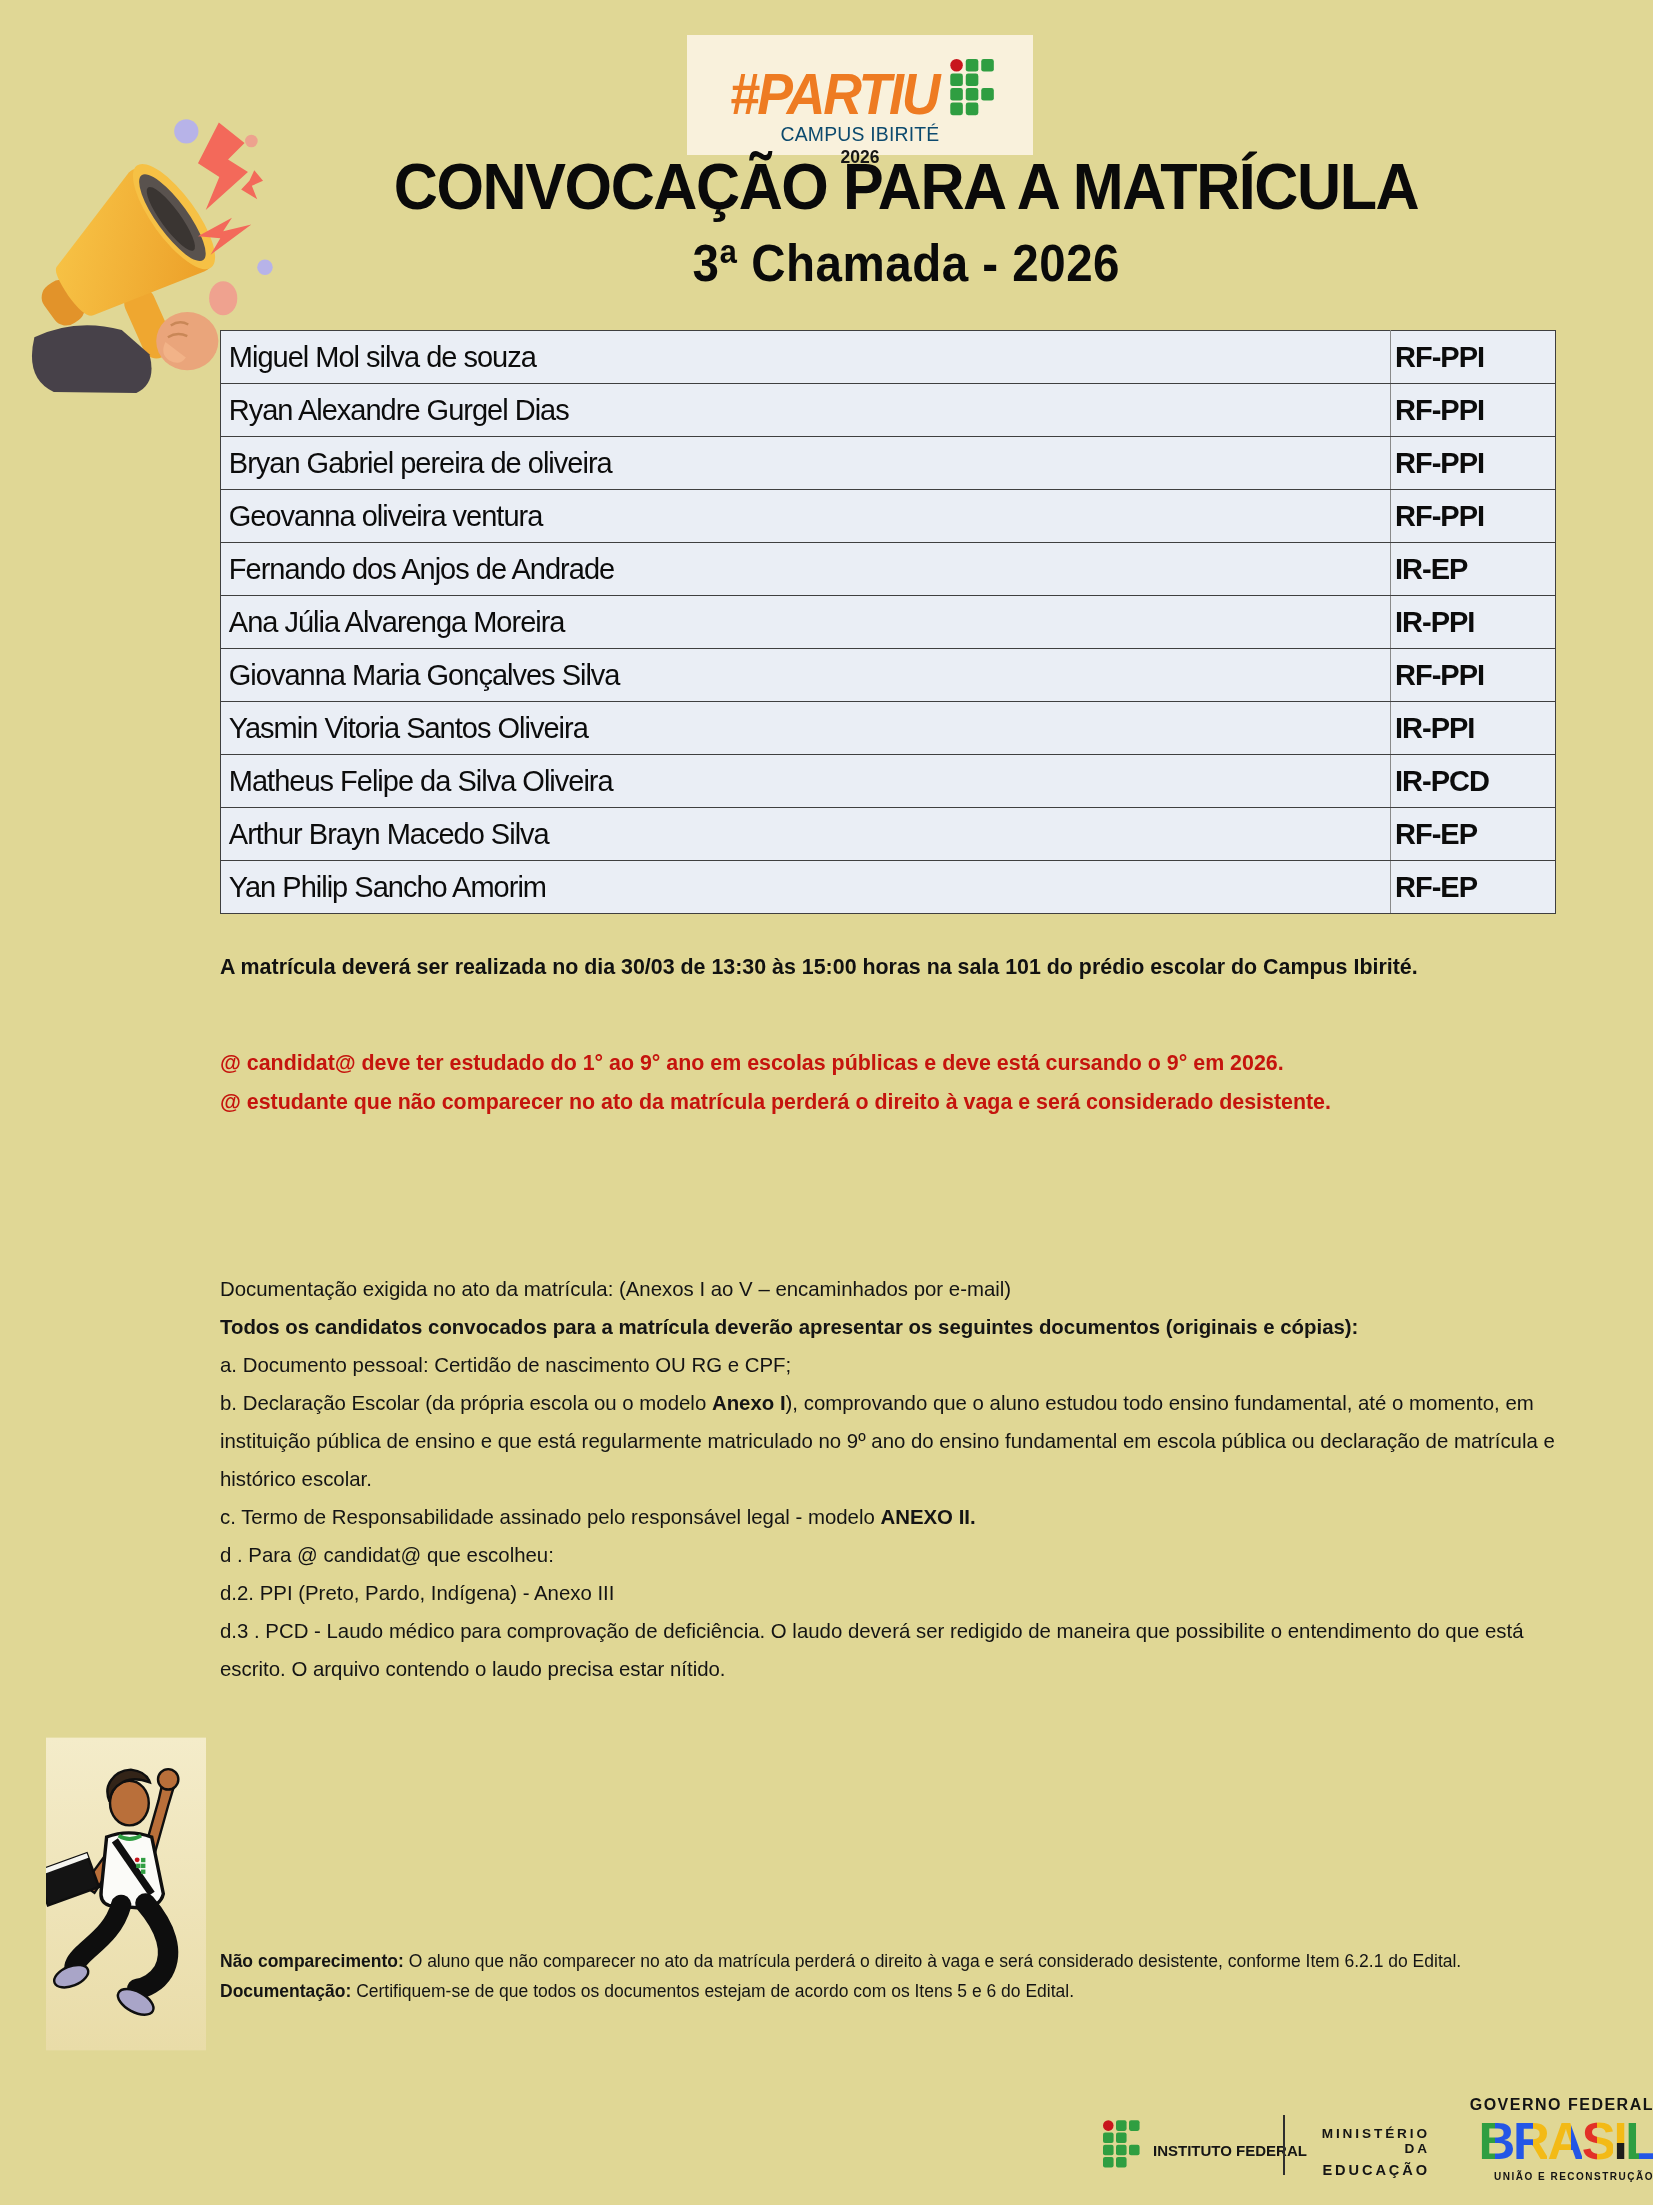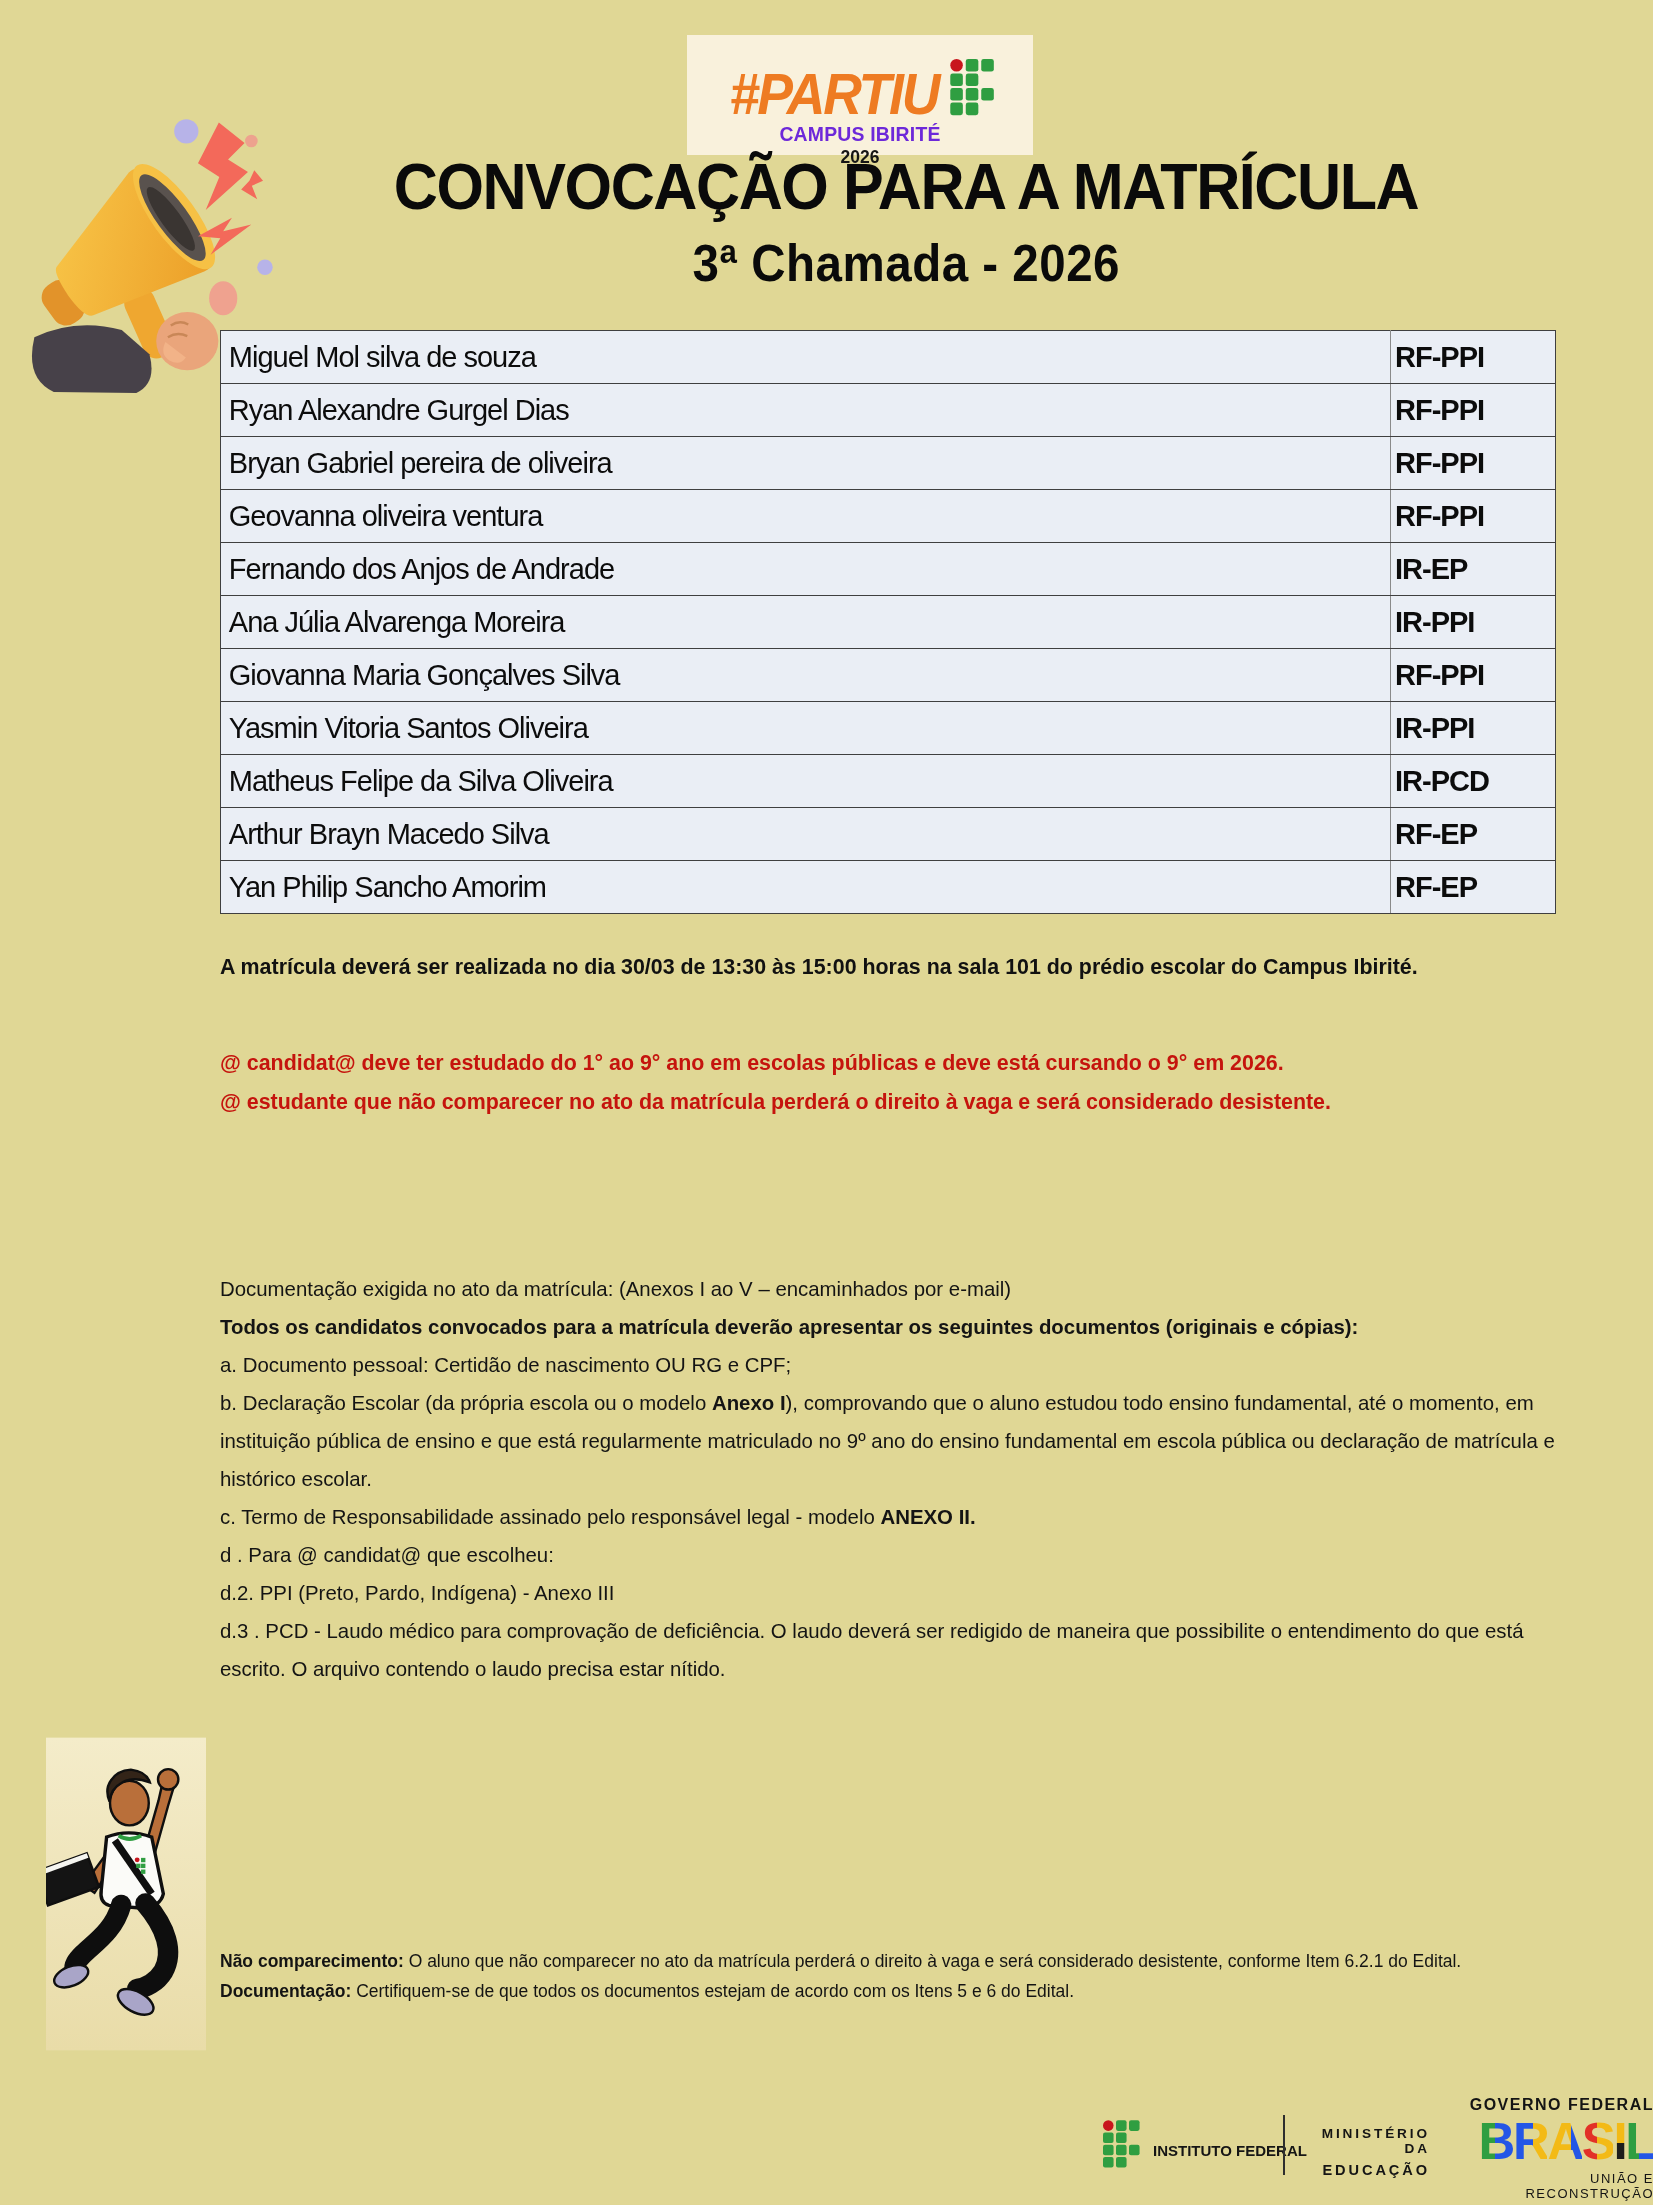--- a/index.html
+++ b/index.html
@@ -15,21 +15,21 @@
   .logo-box{
     left:687px;top:35px;width:346px;height:120px;
     background:#f9f1dc;text-align:center;
   }
   .brand-row{display:flex;justify-content:center;align-items:flex-start;gap:6px;padding-top:24px;height:62px;}
   .brand-text{
     font-size:57px;font-weight:900;font-style:italic;line-height:1;
     color:#ee7b22;letter-spacing:-2.4px;margin-top:6.8px;
     transform:scaleX(.94);transform-origin:center;
   }
-  .campus-line{font-size:19.4px;font-weight:700;letter-spacing:0.2px;color:#6d28d9;margin-top:1.9px;}
+  .campus-line{font-size:19.4px;font-weight:400;letter-spacing:0.2px;color:#0c4a6e;margin-top:1.9px;}
   .year-line{font-size:17.5px;font-weight:800;color:#151515;margin-top:1px;}
 
   
   .title-wrap{left:209px;top:155px;width:1395px;text-align:center;line-height:1;}
   .title-1{font-size:63px;font-weight:900;letter-spacing:-1.5px;color:#0a0a0a;display:inline-block;transform:scale(.97,1.04);}
   .title-wrap2{left:209px;top:239px;width:1395px;text-align:center;line-height:1;}
   .title-2{font-size:49px;font-weight:900;letter-spacing:0.5px;color:#0a0a0a;display:inline-block;transform:scale(.97,1.06);}
 
   
   .names-table{
@@ -69,21 +69,21 @@
   .governo{left:1457px;top:2096px;width:197px;text-align:right;color:#141414;}
   .governo .gov-line{font-size:16px;font-weight:900;letter-spacing:1.5px;}
   .brasil{font-size:51px;font-weight:900;letter-spacing:-2.4px;line-height:48px;margin-top:3.9px;white-space:nowrap;}
   .brasil span{-webkit-background-clip:text;background-clip:text;color:transparent;}
   .brasil span:nth-child(1){background-image:linear-gradient(90deg,#2f9e41 46%,#2456e6 46%);}
   .brasil span:nth-child(2){background-image:linear-gradient(90deg,#2456e6 58%,#f3ba16 58%);}
   .brasil span:nth-child(3){background-image:linear-gradient(90deg,#f3ba16 70%,#2456e6 70%);}
   .brasil span:nth-child(4){background-image:linear-gradient(90deg,#e23127 50%,#f3ba16 50%);}
   .brasil span:nth-child(5){background-image:linear-gradient(180deg,#f3ba16 52%,#1d1d1b 52%);}
   .brasil span:nth-child(6){background-image:linear-gradient(90deg,#2f9e41 50%,#2456e6 50%);}
-  .uniao-line{font-size:13px;font-weight:400;letter-spacing:1.5px;margin-top:4.9px;}
+  .uniao-line{font-size:10px;font-weight:700;letter-spacing:1.5px;margin-top:4.9px;}
 
   .megaphone{left:27px;top:109px;}
   .student{left:46px;top:1737px;}
 </style>
 </head>
 <body>
 
 <svg class="abs megaphone" width="306" height="284" viewBox="0 0 630 585">
   <defs>
     <linearGradient id="coneGrad" x1="0" y1="0" x2="1" y2="1">

